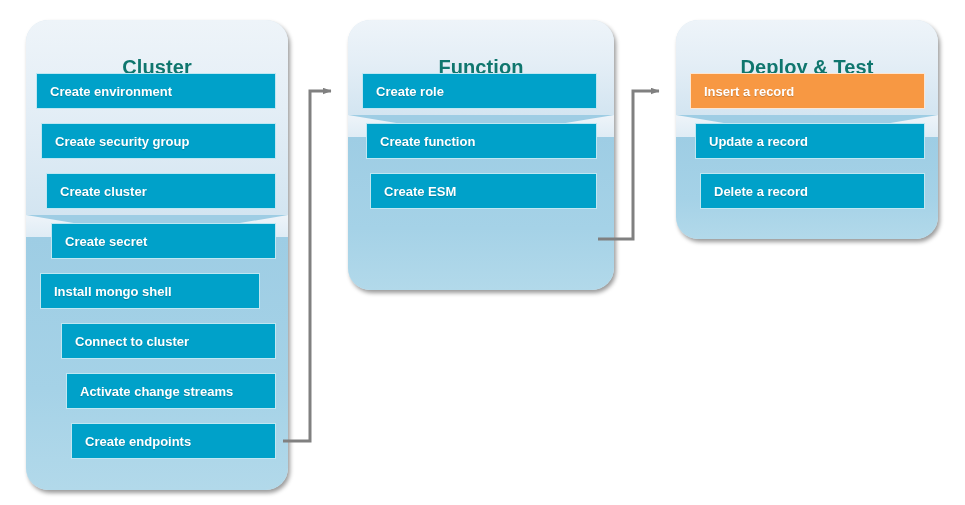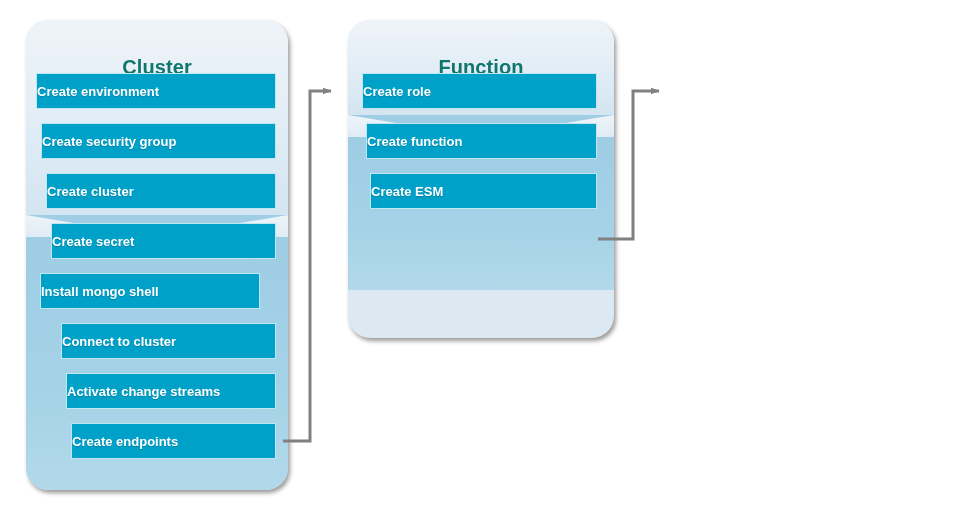--- a/index.html
+++ b/index.html
@@ -77,20 +77,21 @@
   }
 
   
   .step {
     position: absolute;
     height: 36px;
     line-height: 36px;
     color: #ffffff;
     font-size: 13px;
     font-weight: bold;
+    padding-left: 13px;
     box-sizing: border-box;
     border: 1px solid rgba(255,255,255,0.75);
     background: #00a1c9;
     white-space: nowrap;
     text-shadow: 0 1px 1px rgba(0,0,0,0.20);
   }
   .step.highlight {
     background: #f79843;
   }
 
@@ -122,36 +123,51 @@
     <div class="step" style="left:10px; top:53px; width:240px;">Create environment</div>
     <div class="step" style="left:15px; top:103px; width:235px;">Create security group</div>
     <div class="step" style="left:25px; top:203px; width:225px;">Create secret</div>
     <div class="step" style="left:20px; top:153px; width:230px;">Create cluster</div>
     <div class="step" style="left:14px; top:253px; width:220px;">Install mongo shell</div>
     <div class="step" style="left:35px; top:303px; width:215px;">Connect to cluster</div>
     <div class="step" style="left:40px; top:353px; width:210px;">Activate change streams</div>
     <div class="step" style="left:45px; top:403px; width:205px;">Create endpoints</div>
   </div>
 
-  <div class="panel" id="panel-function" style="left:348px; top:20px; width:266px; height:318px;">
+  <div class="panel" id="panel-function" style="left:348px; top:20px; width:266px; height:270px;">
     <div class="panel-bg">
       <div class="panel-top" style="height:95px;"></div>
       <div class="panel-chevron" style="top:95px; height:22px;">
         <div class="chev-l"></div>
         <div class="chev-r"></div>
       </div>
       <div class="panel-bottom" style="top:117px; height:153px;"></div>
     </div>
     <div class="panel-title" style="top:36px;">Function</div>
 
     <div class="step" style="left:14px; top:53px; width:235px;">Create role</div>
     <div class="step" style="left:22px; top:153px; width:227px;">Create ESM</div>
     <div class="step" style="left:18px; top:103px; width:231px;">Create function</div>
   </div>
 
+  <div class="panel" id="panel-deploy-test" style="left:676px; top:20px; width:262px; height:219px;">
+    <div class="panel-bg">
+      <div class="panel-top" style="height:95px;"></div>
+      <div class="panel-chevron" style="top:95px; height:22px;">
+        <div class="chev-l"></div>
+        <div class="chev-r"></div>
+      </div>
+      <div class="panel-bottom" style="top:117px; height:102px;"></div>
+    </div>
+    <div class="panel-title" style="top:36px;">Deploy &amp; Test</div>
+
+    <div class="step highlight" style="left:14px; top:53px; width:235px;">Insert a record</div>
+    <div class="step" style="left:19px; top:103px; width:230px;">Update a record</div>
+    <div class="step" style="left:24px; top:153px; width:225px;">Delete a record</div>
+  </div>
 
   <svg class="connector" viewBox="0 0 965 505">
     <defs>
       <marker id="arrowhead" markerWidth="9" markerHeight="7" refX="8.5" refY="3.5" orient="auto" markerUnits="userSpaceOnUse">
         <polygon points="0 0, 9 3.5, 0 7" fill="#808080"></polygon>
       </marker>
     </defs>
 
     <polyline points="283,441 310,441 310,91 331,91" fill="none" stroke="#808080" stroke-width="3" marker-end="url(#arrowhead)"></polyline>
 

